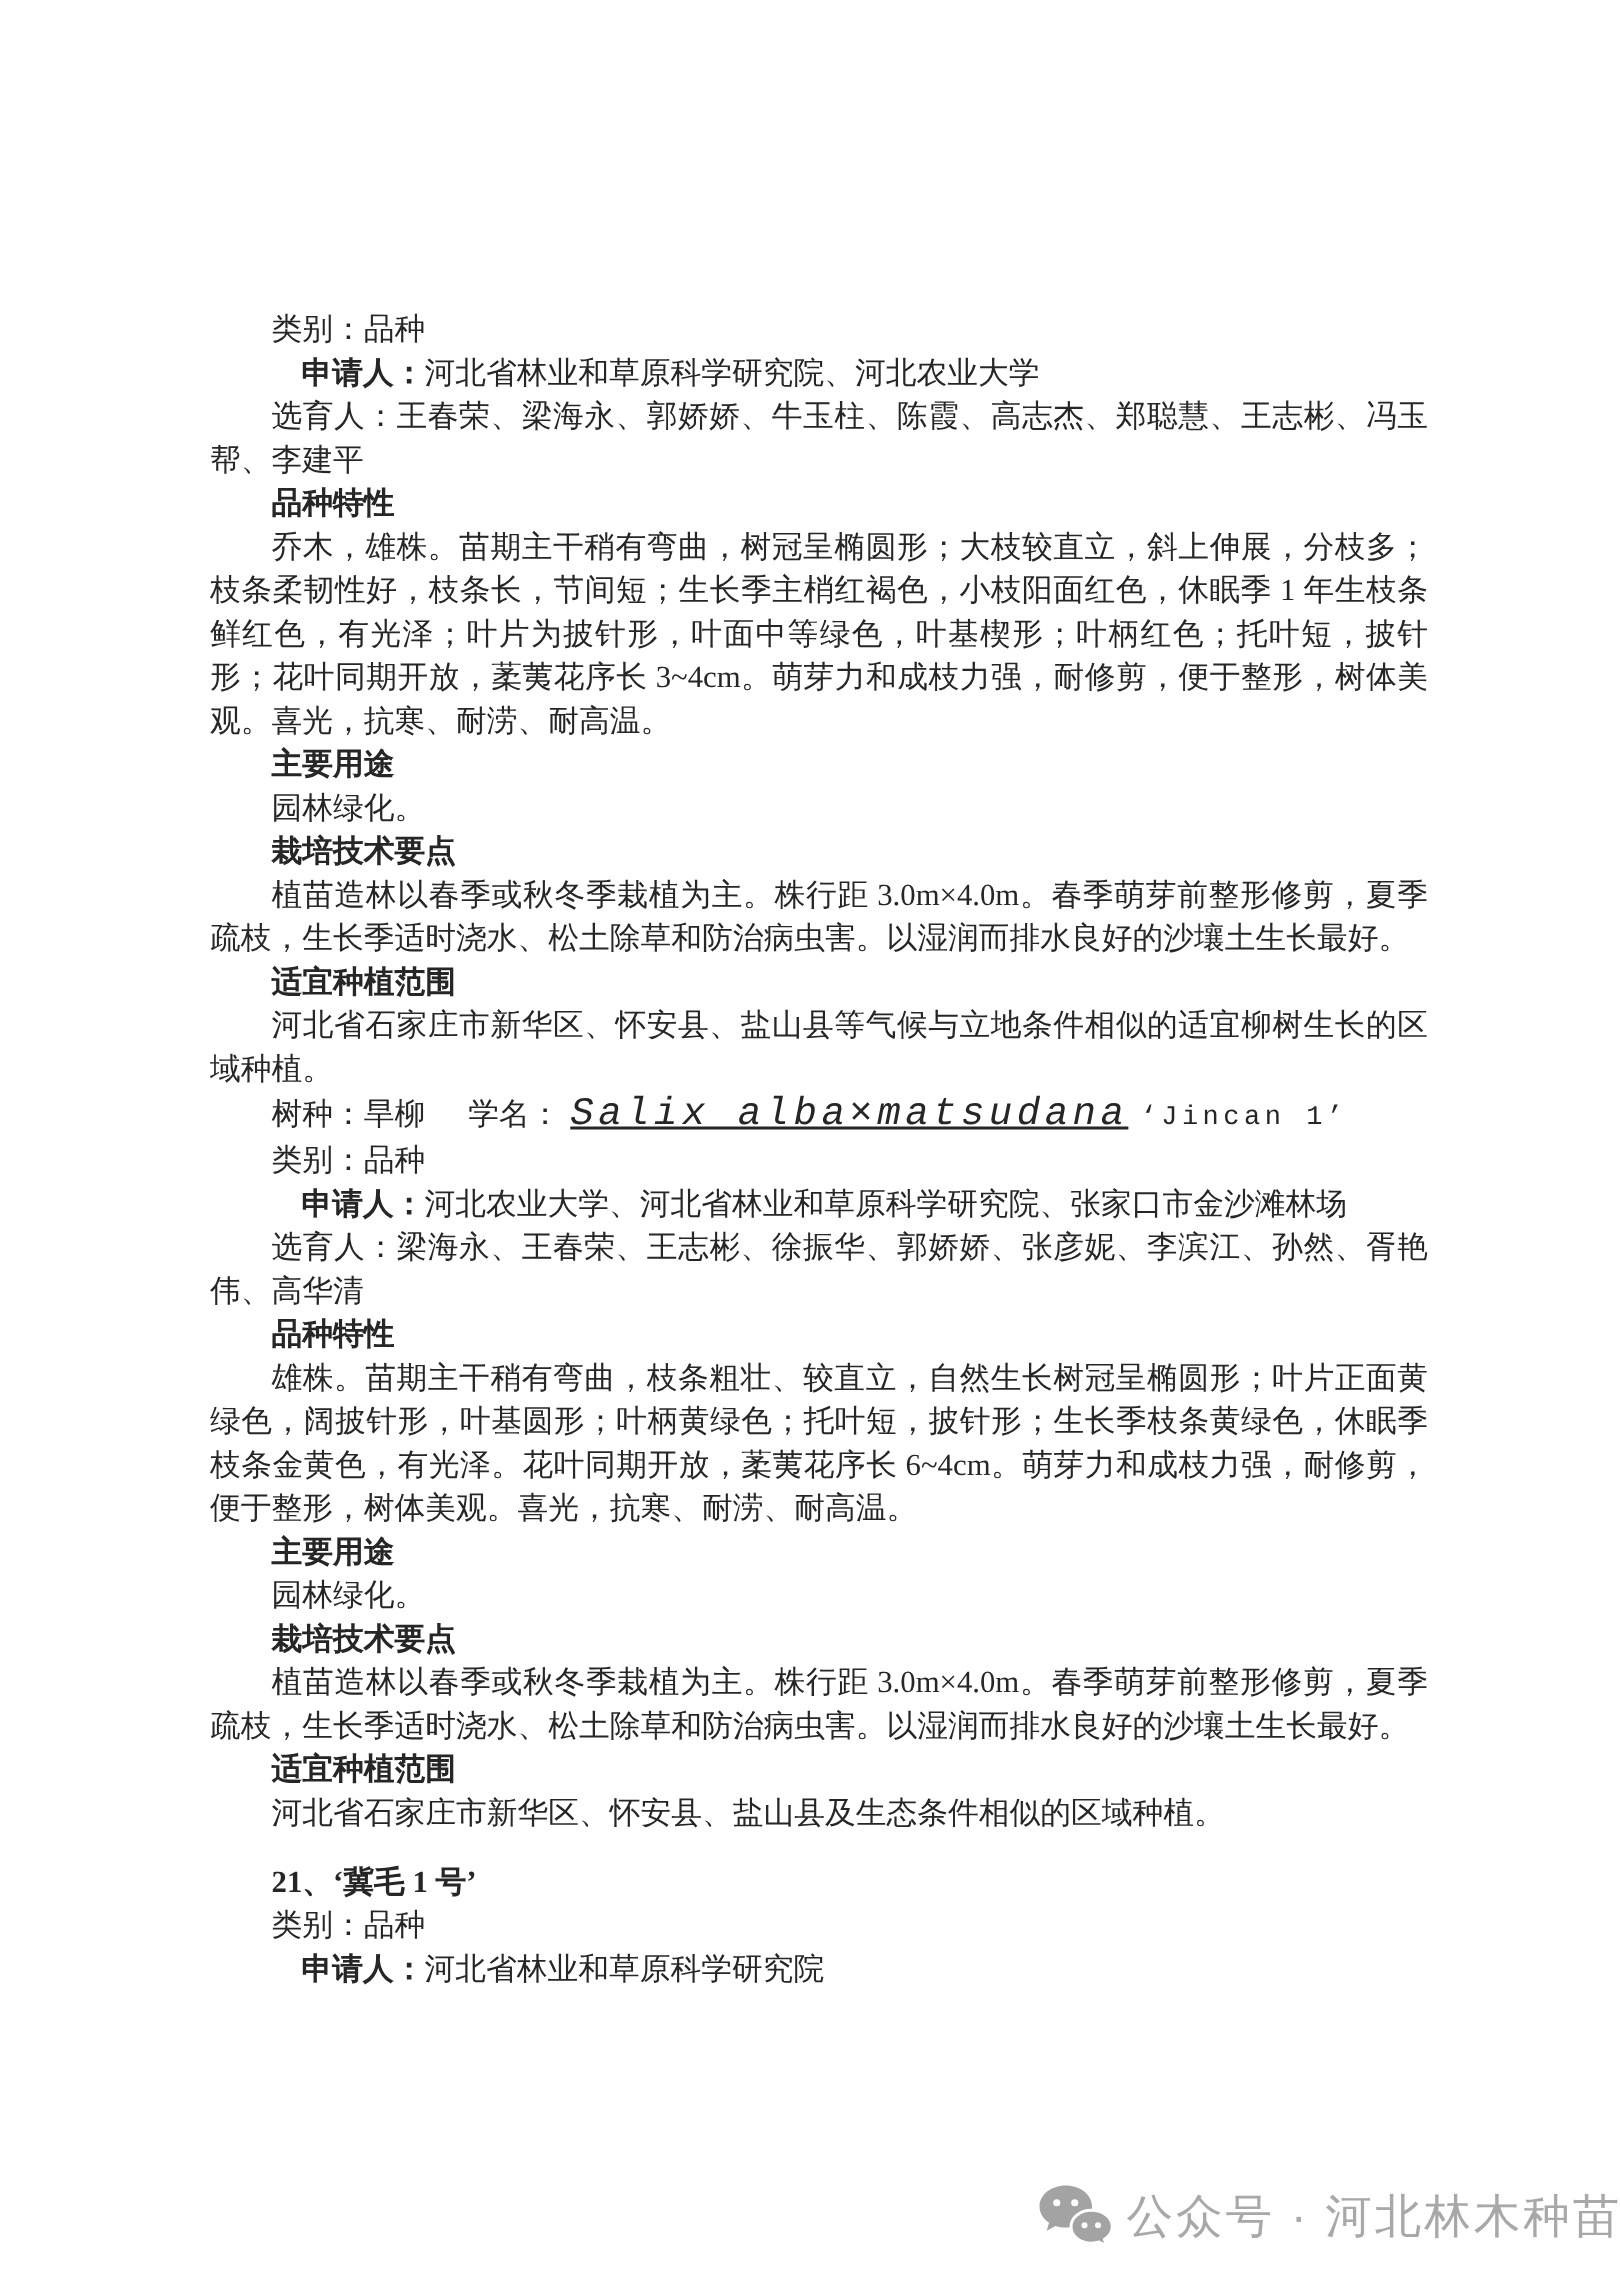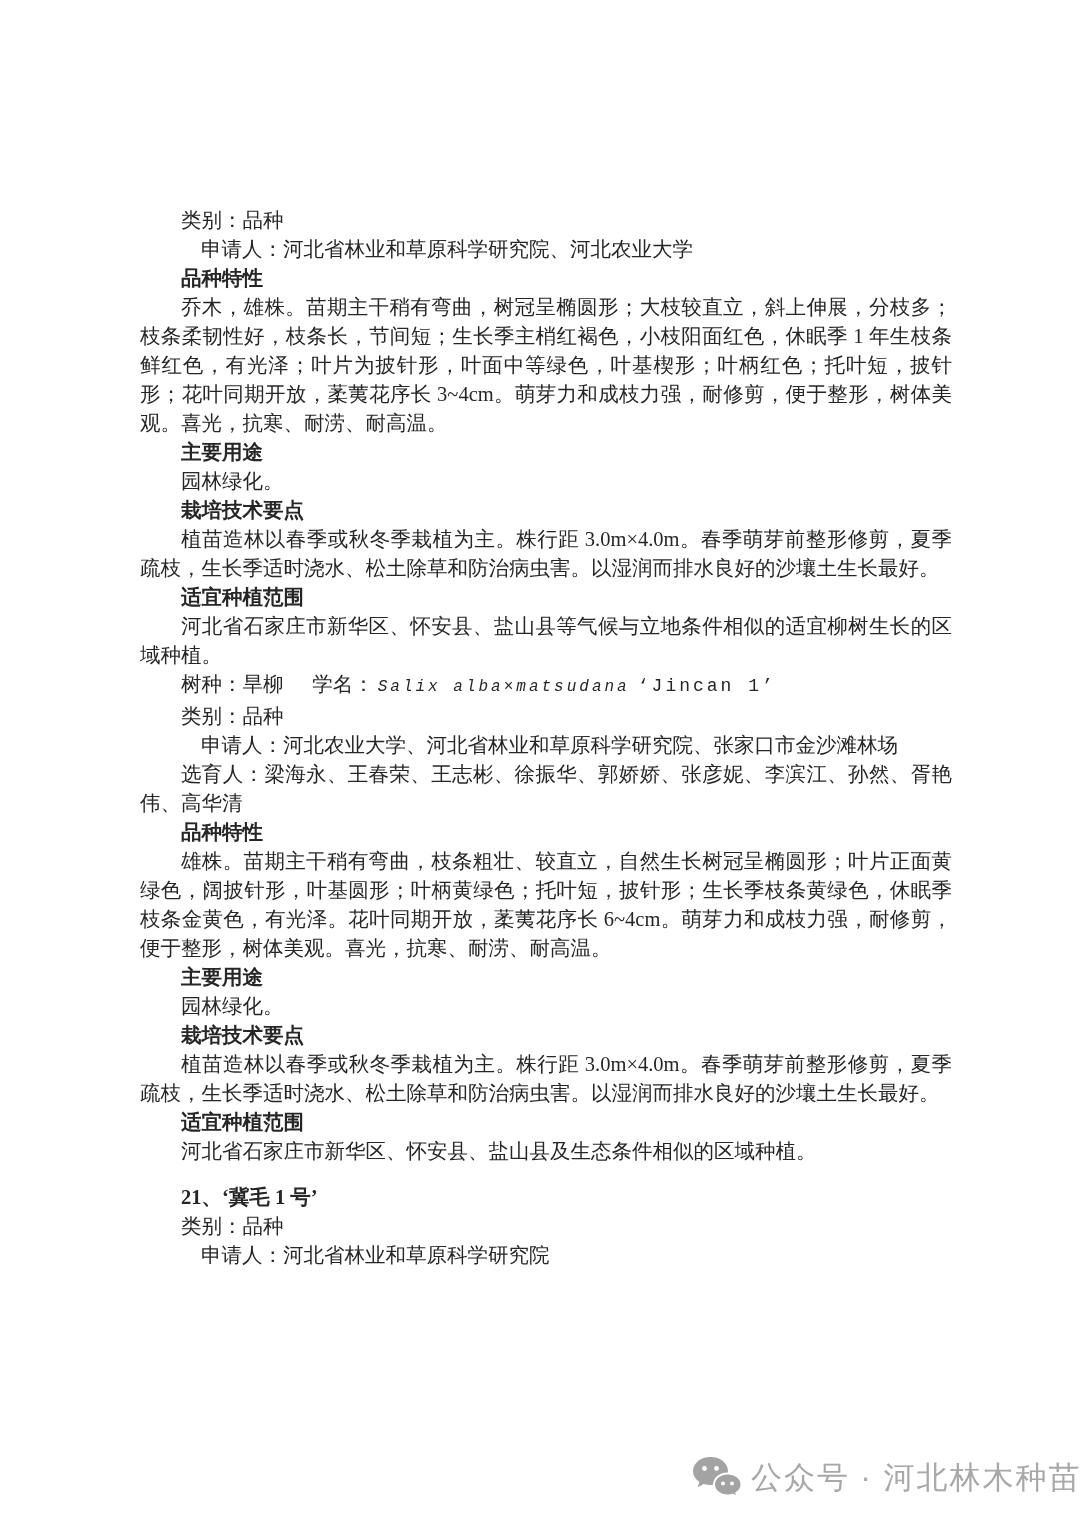--- a/index.html
+++ b/index.html
@@ -23,28 +23,29 @@
   }
   .ln, .para, .sec, .num {
     font-size: 20.5px;
     line-height: 29px;
     text-indent: 2em;
     font-weight: normal;
   }
   .para { text-align: justify; }
   .sec  { font-weight: bold; }
   .num  { font-weight: bold; margin-top: 17px; }
-  .b    { font-weight: normal; padding-left: 20px; }
+  .b    { font-weight: bold; padding-left: 20px; }
   .wgap { display: inline-block; width: 1.4em; }
   .latin {
     font-family: "Liberation Mono", "DejaVu Sans Mono", monospace;
     font-style: italic;
-    font-size: 16px;
+    font-size: 26px;
     letter-spacing: 3px;
     margin-left: 0.25em;
+    text-decoration: underline;
   }
   .cv {
     font-family: "Liberation Mono", "DejaVu Sans Mono", monospace;
     font-size: 18px;
     letter-spacing: 3px;
     margin-left: 0.45em;
   }
   .watermark {
     position: absolute;
     left: 692px; top: 1456px;
@@ -61,20 +62,21 @@
 </style>
 </head>
 <body>
 
 <div class="page">
   <main class="doc">
 
     <section>
       <p class="ln"><span>类别：</span><span>品种</span></p>
       <p class="ln"><span class="b">申请人：</span><span>河北省林业和草原科学研究院、河北农业大学</span></p>
+      <p class="para">选育人：王春荣、梁海永、郭娇娇、牛玉柱、陈霞、高志杰、郑聪慧、王志彬、冯玉帮、李建平</p>
       <h3 class="sec">品种特性</h3>
       <p class="para">乔木，雄株。苗期主干稍有弯曲，树冠呈椭圆形；大枝较直立，斜上伸展，分枝多；枝条柔韧性好，枝条长，节间短；生长季主梢红褐色，小枝阳面红色，休眠季 1 年生枝条鲜红色，有光泽；叶片为披针形，叶面中等绿色，叶基楔形；叶柄红色；托叶短，披针形；花叶同期开放，葇荑花序长 3~4cm。萌芽力和成枝力强，耐修剪，便于整形，树体美观。喜光，抗寒、耐涝、耐高温。</p>
       <h3 class="sec">主要用途</h3>
       <p class="para">园林绿化。</p>
       <h3 class="sec">栽培技术要点</h3>
       <p class="para">植苗造林以春季或秋冬季栽植为主。株行距 3.0m×4.0m。春季萌芽前整形修剪，夏季疏枝，生长季适时浇水、松土除草和防治病虫害。以湿润而排水良好的沙壤土生长最好。</p>
       <h3 class="sec">适宜种植范围</h3>
       <p class="para">河北省石家庄市新华区、怀安县、盐山县等气候与立地条件相似的适宜柳树生长的区域种植。</p>
     </section>
 

